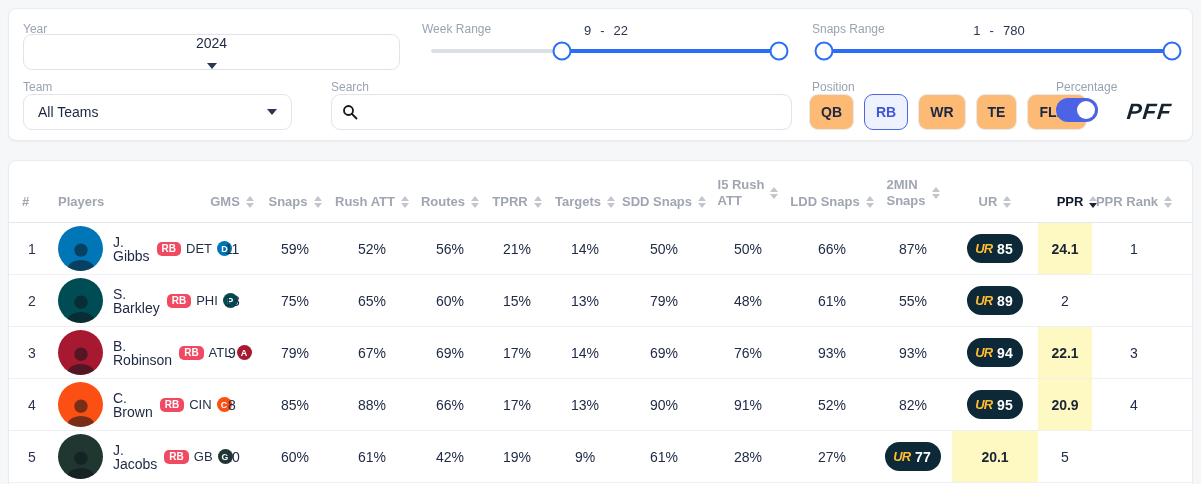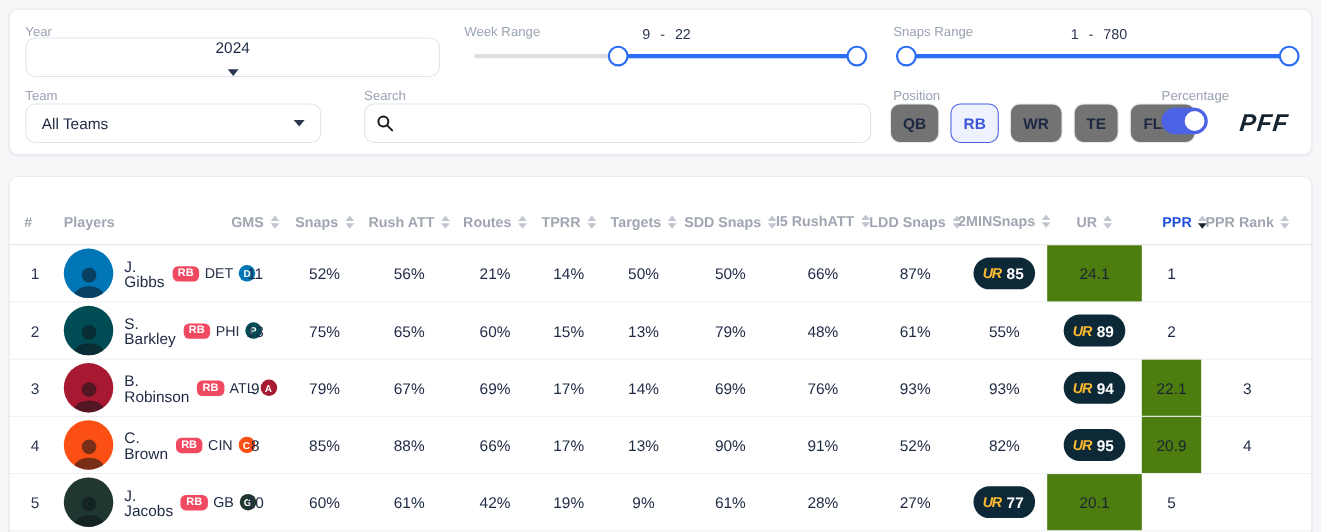--- a/index.html
+++ b/index.html
@@ -43,21 +43,21 @@
   .slider-track { position:absolute; top:48px; height:4px; background:#dcdfe4; border-radius:2px; }
   .slider-fill  { position:absolute; top:0; height:4px; background:#2b6ef5; border-radius:2px; }
   .handle {
     position:absolute; top:2px; width:19px; height:19px; background:#fff;
     border:2px solid #2b6ef5; border-radius:50%;
     transform:translate(-50%,-50%); cursor:grab;
   }
 
   .pos-group { position:absolute; left:808px; top:93px; display:flex; gap:10px; }
   .pos-btn {
-    height:36px; min-width:36px; padding:0 11px; background:#737373;
+    height:36px; min-width:36px; padding:0 11px; background:#fdba74;
     border:1px solid #e7e9ee; border-radius:9px;
     font-size:14px; font-weight:600; color:#1c2742;
     display:flex; align-items:center; justify-content:center; cursor:pointer;
   }
   .pos-btn.selected { border-color:#4c63e6; color:#3f57d6; background:#eef2ff; }
 
   .toggle {
     position:absolute; left:1055px; top:97px; width:42px; height:24px;
     background:#4c63e6; border-radius:12px; cursor:pointer;
   }
@@ -72,33 +72,33 @@
   
   :root { --cols: 36px 146px 56px 70px 84px 72px 62px 74px 84px 84px 84px 78px 86px 54px 84px; }
   .thead, .tr { display:grid; grid-template-columns: var(--cols); padding:0 13px; }
   .thead { height:62px; align-items:end; border-bottom:1px solid #e4e7eb; }
   .th {
     display:flex; align-items:center; justify-content:center; gap:6px;
     font-size:13px; font-weight:700; color:#a0a6b1; padding-bottom:13px;
     cursor:pointer; white-space:nowrap;
   }
   .th.left { justify-content:flex-start; cursor:default; }
-  .th .two-line { display:flex; flex-direction:row; align-items:flex-start; line-height:1.25; }
-  .th.sorted-col span.lbl { color:#1d4ed8;margin-left:24px; }
+  .th .two-line { display:flex; flex-direction:column; align-items:flex-start; line-height:1.25; }
+  .th.sorted-col span.lbl { color:#0f172a;margin-left:24px; }
   .sort { display:flex; flex-direction:column; gap:2px; }
   .sort i { display:block; width:0; height:0; border-left:4px solid transparent; border-right:4px solid transparent; }
   .sort .up   { border-bottom:5px solid #c1c6cf; }
   .sort .down { border-top:5px solid #c1c6cf; }
   .th.sorted-col .sort .down { border-top-color:#1b2433; }
 
   .tr { height:52px; align-items:center; border-bottom:1px solid #eef0f3; }
   .td { text-align:center; font-size:14px; font-weight:500; color:#202c46; align-self:stretch; display:flex; align-items:center; justify-content:center; }
   .td.left { justify-content:flex-start; text-align:left; }
   .td-rank { font-weight:400; color:#2a3550; padding-left:6px; }
-  .td-ppr { background:#4d7c0f; font-weight:400; color:#1b2433; }
+  .td-ppr { background:#fef9c3; font-weight:700; color:#1b2433; }
 
   .player-cell { gap:10px; }
   .avatar {
     width:45px; height:45px; border-radius:50%; overflow:hidden; flex:0 0 45px;
     display:flex; align-items:flex-end; justify-content:center;
   }
   .avatar svg { width:38px; height:38px; margin-bottom:-4px; }
   .pinfo { display:flex; gap:7px; }
   .pname { font-size:14px; font-weight:500; color:#1c2742; line-height:1; }
   .pmeta { display:flex; align-items:center; gap:5px; }
@@ -305,20 +305,21 @@
       <span class="pinfo">
         <span class="pname">J. Gibbs</span>
         <span class="pmeta">
           <span class="posbadge">RB</span>
           <span class="teamabbr">DET</span>
           <span class="teamlogo" style="background: rgb(0, 118, 182);">D</span>
         </span>
       </span>
     </div>
     <div class="td">11</div>
+    <div class="td">59%</div>
     <div class="td">52%</div>
     <div class="td">56%</div>
     <div class="td">21%</div>
     <div class="td">14%</div>
     <div class="td">50%</div>
     <div class="td">50%</div>
     <div class="td">66%</div>
     <div class="td">87%</div>
     <div class="td">
       <span class="urpill">

